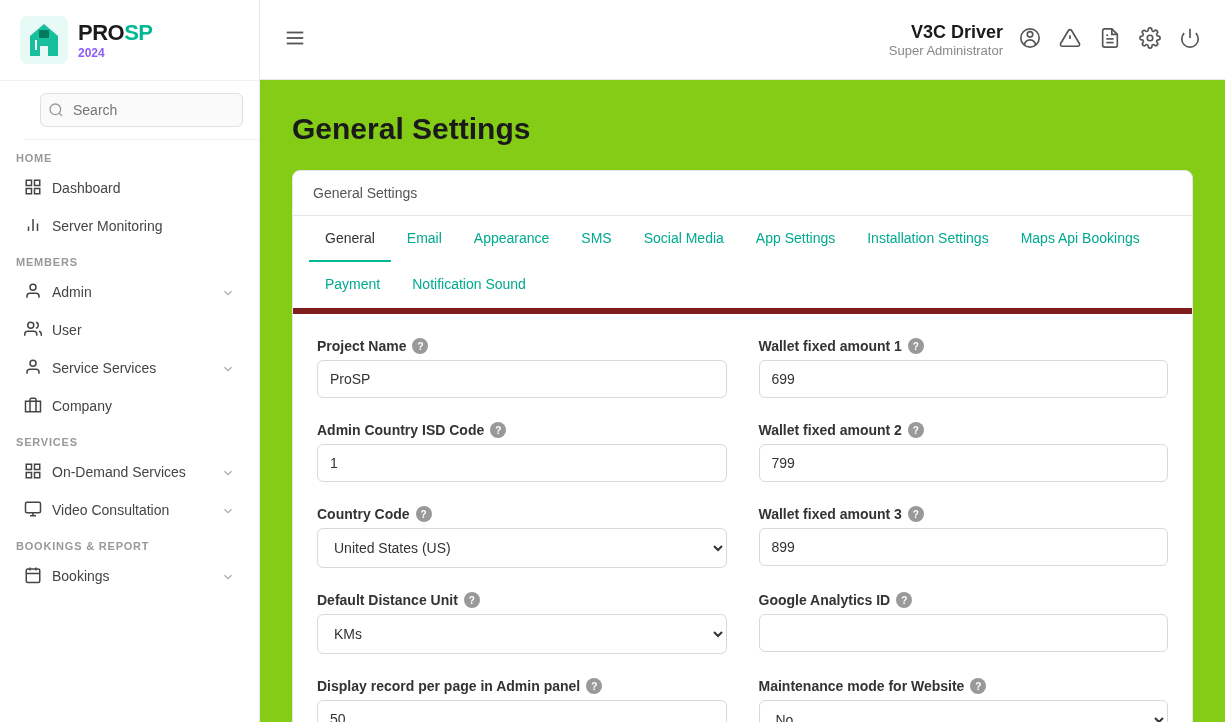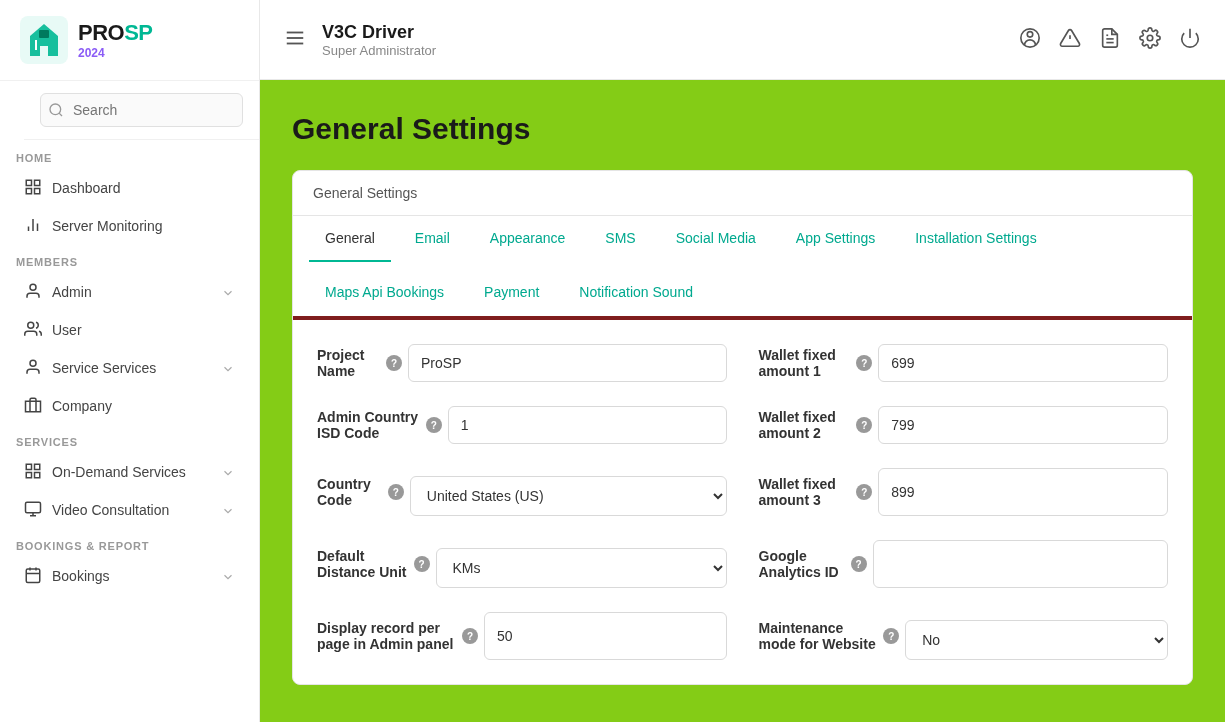--- a/index.html
+++ b/index.html
@@ -25,47 +25,47 @@
     .sidebar-item-label { flex: 1; font-size: 14px; }
     .sidebar-item .chevron { width: 14px; height: 14px; color: #aaa; }
 
     
     .main { flex: 1; display: flex; flex-direction: column; overflow: hidden; }
 
     
     .header { background: #fff; border-bottom: 1px solid #e8e8e8; padding: 0 24px; height: 80px; display: flex; align-items: center; gap: 16px; flex-shrink: 0; }
     .hamburger { cursor: pointer; color: #555; }
     .hamburger svg { width: 22px; height: 22px; }
-    .header-title { flex: 1; }
+    .header-title { flex: 1; text-align: right; }
     .header-title .app-name { font-size: 18px; font-weight: 700; color: #1a1a1a; }
     .header-title .app-role { font-size: 13px; color: #888; }
     .header-icons { display: flex; align-items: center; gap: 18px; }
     .header-icon { cursor: pointer; color: #555; }
     .header-icon svg { width: 22px; height: 22px; }
 
     
     .content { flex: 1; overflow-y: auto; padding: 32px 32px; background: #84cc16; }
     .page-title { font-size: 30px; font-weight: 700; color: #1a1a1a; margin-bottom: 24px; }
 
     
     .card { background: #fff; border: 1px solid #e5e5e5; border-radius: 8px; }
     .card-header { padding: 14px 20px; border-bottom: 1px solid #e5e5e5; font-size: 14px; color: #555; font-weight: 500; }
 
     
-    .tabs { display: flex; flex-wrap: wrap; gap: 8px; padding: 0 16px; border-bottom: 4px solid #7f1d1d; }
+    .tabs { display: flex; flex-wrap: wrap; gap: 0; padding: 0 16px; border-bottom: 6px solid #7f1d1d; }
     .tab { padding: 14px 16px; cursor: pointer; font-size: 14px; color: #00a98f; border-bottom: 2px solid transparent; text-decoration: none; white-space: nowrap; }
     .tab.active { color: #333; border-bottom: 2px solid #00b894; font-weight: 500; }
 
     
     .form-grid { display: grid; grid-template-columns: 1fr 1fr; gap: 24px 32px; padding: 24px; }
-    .form-group { display: flex; gap: 6px; }
+    .form-group { display: flex; flex-direction: column; gap: 6px; }
     .form-label { font-size: 14px; font-weight: 600; color: #333; display: flex; align-items: center; gap: 6px; }
     .form-label .info-icon { width: 16px; height: 16px; background: #999; border-radius: 50%; color: white; font-size: 10px; display: inline-flex; align-items: center; justify-content: center; cursor: pointer; flex-shrink: 0; }
     .form-input { border: 1px solid #d9d9d9; border-radius: 6px; padding: 10px 12px; font-size: 14px; color: #333; outline: none; width: 100%; transition: border-color 0.2s; background: #fff; }
-    .form-select { border: 1px solid #d9d9d9; border-radius: 6px; padding: 10px 12px; font-size: 14px; color: #333; outline: none; width: 100%; background: #fff; cursor: pointer; appearance: auto; margin-top: 8px; }
+    .form-select { border: 1px solid #d9d9d9; border-radius: 6px; padding: 10px 12px; font-size: 14px; color: #333; outline: none; width: 100%; background: #fff; cursor: pointer; appearance: auto; }
   </style>
 </head>
 <body>
 
 <nav class="sidebar">
   <div class="sidebar-logo">
     <svg class="logo-icon" viewBox="0 0 48 48" fill="none" xmlns="http://www.w3.org/2000/svg">
       <rect width="48" height="48" rx="8" fill="#e8faf6"></rect>
       <path d="M24 8 L10 20 L10 40 L20 40 L20 30 L28 30 L28 40 L38 40 L38 20 Z" fill="#00b894" opacity="0.9"></path>
       <path d="M16 24 L16 34" stroke="white" stroke-width="2"></path>

